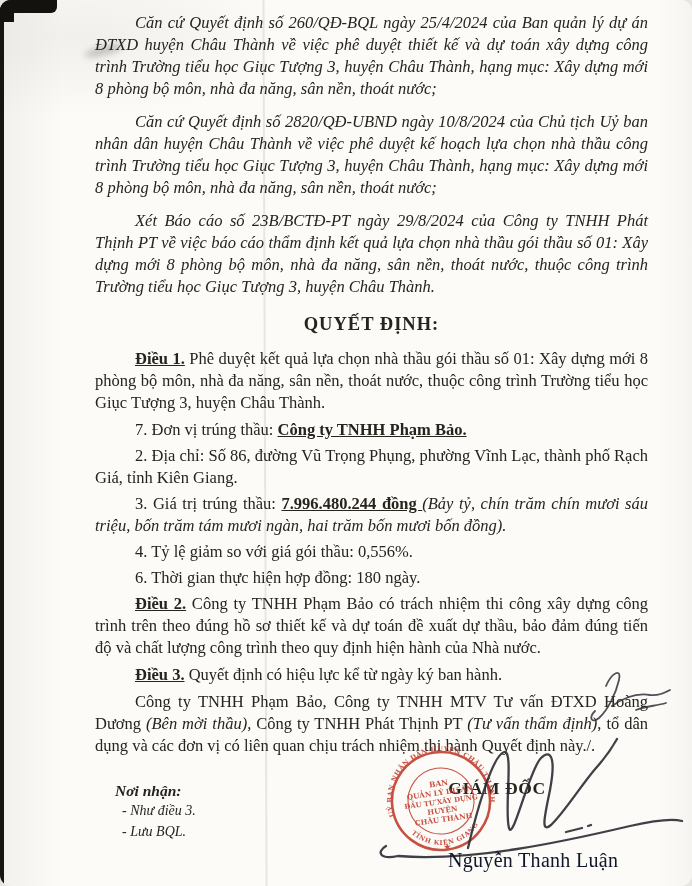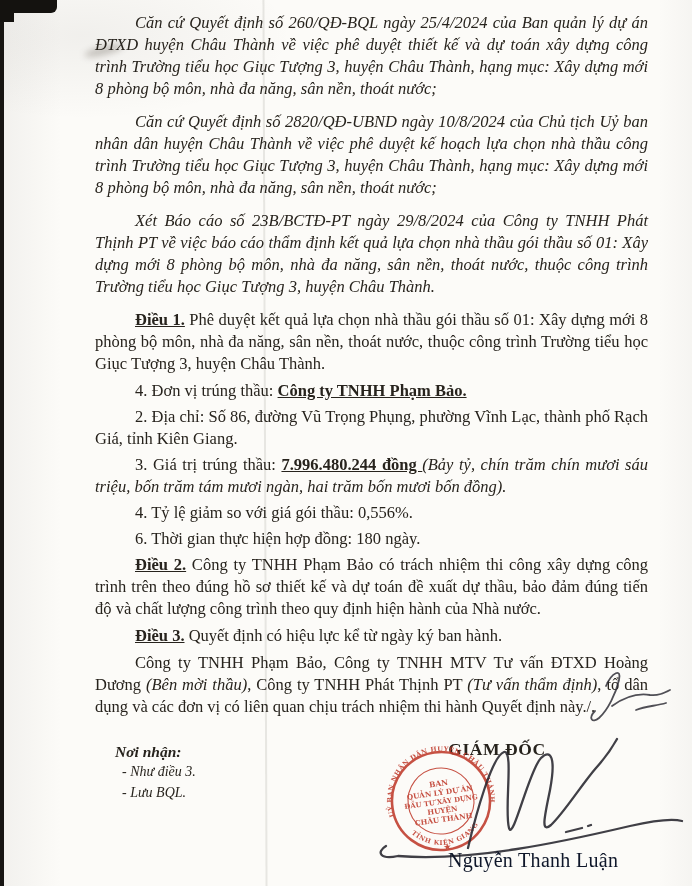--- a/index.html
+++ b/index.html
@@ -1,20 +1,21 @@
 <!DOCTYPE html>
 <html><head>
 <meta charset="utf-8">
 <style>
   html,body{margin:0;padding:0;background:#e8e6e2;}
   .page{
     position:relative;width:692px;height:886px;overflow:hidden;
     background:#fcfbf8;
     font-family:"Liberation Serif","DejaVu Serif",serif;
     color:#27231d;
+    border-radius:11px;
   }
   .page::before{
     content:"";position:absolute;inset:0;pointer-events:none;
     background:
       radial-gradient(ellipse 300px 120px at 12% 4%, rgba(60,55,50,0.06), transparent 70%),
       linear-gradient(90deg, rgba(50,45,40,0.05), transparent 9%),
       linear-gradient(270deg, rgba(50,45,40,0.03), transparent 5%);
   }
   .edge-left{position:absolute;left:0;top:0;width:4px;height:886px;background:#171512;}
   .corner-tl{position:absolute;left:0;top:0;width:57px;height:13px;background:#14120f;border-radius:0 0 6px 2px;}
@@ -61,24 +62,25 @@
   <div class="corner-tl"></div>
   <div class="corner-tl2"></div>
   <div class="smudge"></div>
   <div class="fold-line"></div>
 
   <div class="content">
     <p class="p pre">Căn cứ Quyết định số 260/QĐ-BQL ngày 25/4/2024 của Ban quản lý dự án ĐTXD huyện Châu Thành về việc phê duyệt thiết kế và dự toán xây dựng công trình Trường tiểu học Giục Tượng 3, huyện Châu Thành, hạng mục: Xây dựng mới 8 phòng bộ môn, nhà đa năng, sân nền, thoát nước;</p>
     <p class="p pre">Căn cứ Quyết định số 2820/QĐ-UBND ngày 10/8/2024 của Chủ tịch Uỷ ban nhân dân huyện Châu Thành về việc phê duyệt kế hoạch lựa chọn nhà thầu công trình Trường tiểu học Giục Tượng 3, huyện Châu Thành, hạng mục: Xây dựng mới 8 phòng bộ môn, nhà đa năng, sân nền, thoát nước;</p>
     <p class="p pre">Xét Báo cáo số 23B/BCTĐ-PT ngày 29/8/2024 của Công ty TNHH Phát Thịnh PT về việc báo cáo thẩm định kết quả lựa chọn nhà thầu gói thầu số 01: Xây dựng mới 8 phòng bộ môn, nhà đa năng, sân nền, thoát nước, thuộc công trình Trường tiểu học Giục Tượng 3, huyện Châu Thành.</p>
 
+    <p class="p heading">QUYẾT ĐỊNH:</p>
 
     <p class="p tight"><span class="b">Điều 1.</span><span> Phê duyệt kết quả lựa chọn nhà thầu gói thầu số 01: Xây dựng mới 8 phòng bộ môn, nhà đa năng, sân nền, thoát nước, thuộc công trình Trường tiểu học Giục Tượng 3, huyện Châu Thành.</span></p>
 
-    <p class="p item"><span>4. Đơn vị trúng thầu: </span><span class="b">Công ty TNHH Phạm Bảo.</span></p>
+    <p class="p item"><span>7. Đơn vị trúng thầu: </span><span class="b">Công ty TNHH Phạm Bảo.</span></p>
     <p class="p item">2. Địa chỉ: Số 86, đường Vũ Trọng Phụng, phường Vĩnh Lạc, thành phố Rạch Giá, tỉnh Kiên Giang.</p>
     <p class="p item"><span>3. Giá trị trúng thầu: </span><span class="b">7.996.480.244 đồng </span><span class="i">(Bảy tỷ, chín trăm chín mươi sáu triệu, bốn trăm tám mươi ngàn, hai trăm bốn mươi bốn đồng).</span></p>
     <p class="p item">4. Tỷ lệ giảm so với giá gói thầu: 0,556%.</p>
     <p class="p item">6. Thời gian thực hiện hợp đồng: 180 ngày.</p>
 
     <p class="p tight"><span class="b">Điều 2.</span><span> Công ty TNHH Phạm Bảo có trách nhiệm thi công xây dựng công trình trên theo đúng hồ sơ thiết kế và dự toán đề xuất dự thầu, bảo đảm đúng tiến độ và chất lượng công trình theo quy định hiện hành của Nhà nước.</span></p>
     <p class="p tight"><span class="b">Điều 3.</span><span> Quyết định có hiệu lực kể từ ngày ký ban hành.</span></p>
 
     <p class="p"><span>Công ty TNHH Phạm Bảo, Công ty TNHH MTV Tư vấn ĐTXD Hoàng Dương </span><span class="i">(Bên mời thầu)</span><span>, Công ty TNHH Phát Thịnh PT </span><span class="i">(Tư vấn thẩm định)</span><span>, tổ dân dụng và các đơn vị có liên quan chịu trách nhiệm thi hành Quyết định này./.</span></p>
 

